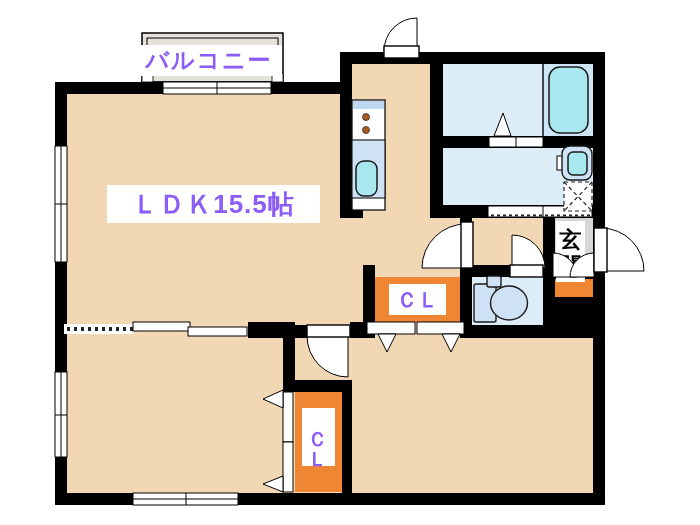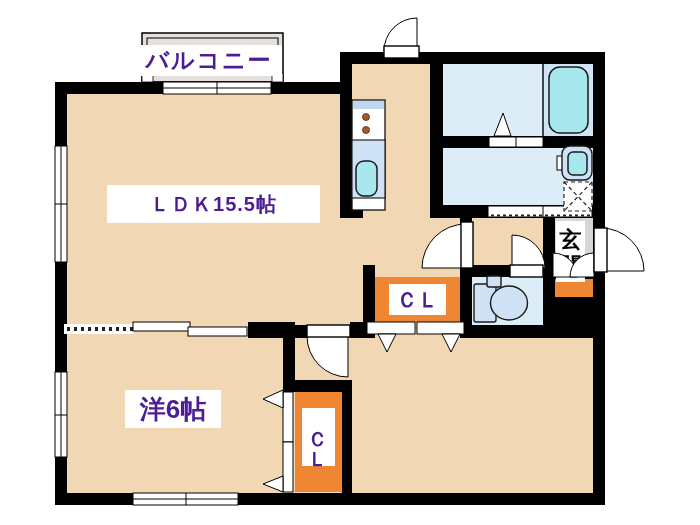--- a/index.html
+++ b/index.html
@@ -10,21 +10,21 @@
   .f-tan{background:var(--floor,#f2d7b4);}
   .f-water{background:var(--water_light,#dcedf8);}
   .f-water2{background:var(--water_mid,#cde5f5);}
   .f-orange{background:var(--orange,#ef8633);}
   .f-gray{background:var(--entrance_gray,#d6d6d6);}
   svg{position:absolute;left:0;top:0;}
   .sym{fill:#fff;stroke:#000;stroke-width:1.4;}
   .sym-thin{fill:#fff;stroke:#000;stroke-width:1;}
   .fix{fill:var(--fixture,#cfe2f5);stroke:#1a1a1a;stroke-width:1.4;}
   .cyan{fill:var(--tub,#a9e7ee);stroke:#1a1a1a;stroke-width:1.5;}
-  .lbl{position:absolute;background:#fff;color:#4c1d95;font-weight:bold;
+  .lbl{position:absolute;background:#fff;color:#8b5cf6;font-weight:bold;
        display:flex;align-items:center;justify-content:center;white-space:nowrap;}
   .lbl-v{writing-mode:vertical-rl;text-orientation:upright;}
   .svgtext{font-family:"Liberation Sans","DejaVu Sans",sans-serif;font-weight:bold;fill:#000;}
 </style>
 </head>
 <body>
 
 <div id="plan">
 
   <div class="floor f-tan" style="left:60px;top:88px;width:292px;height:410px;"></div>
@@ -181,18 +181,17 @@
       <path class="sym-thin" d="M512,268 L545,268 A33,33 0 0 0 512,235 Z"></path>
       <rect class="sym" x="510" y="265" width="33" height="12"></rect>
     </g>
     <g>
       <path class="sym-thin" d="M348,336 L307,336 A41,41 0 0 0 348,377 Z"></path>
       <rect class="sym" x="307" y="325" width="43" height="12"></rect>
     </g>
   </svg>
 
   <div class="lbl" style="left:136px;top:45px;width:146px;height:31px;font-size:23px;letter-spacing:2px;">バルコニー</div>
-  <div class="lbl" style="left:107px;top:185px;width:213px;height:38px;font-size:20px;letter-spacing:1px;">ＬＤＫ15.5帖</div>
-  <div class="lbl" style="left:125px;top:390px;width:96px;height:38px;font-size:26px;">洋6帖</div>
+  <div class="lbl" style="left:107px;top:185px;width:213px;height:38px;font-size:26px;letter-spacing:1px;">ＬＤＫ15.5帖</div>
   <div class="lbl" style="left:389px;top:284px;width:57px;height:31px;font-size:21px;">ＣＬ</div>
   <div class="lbl lbl-v" style="left:302px;top:408px;width:33px;height:58px;font-size:20px;">ＣＬ</div>
 
 </div>
 
 </body></html>

